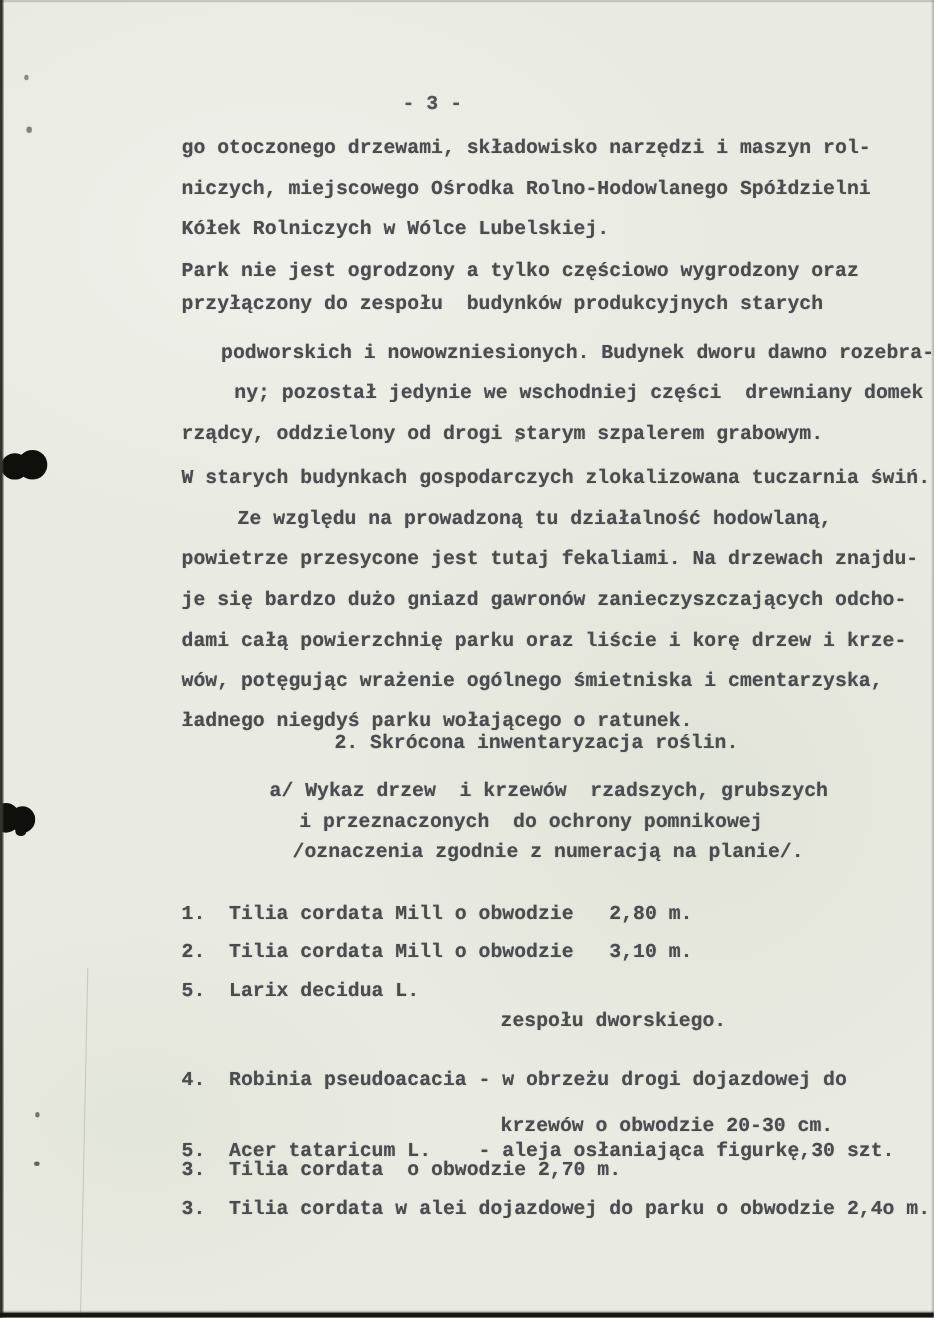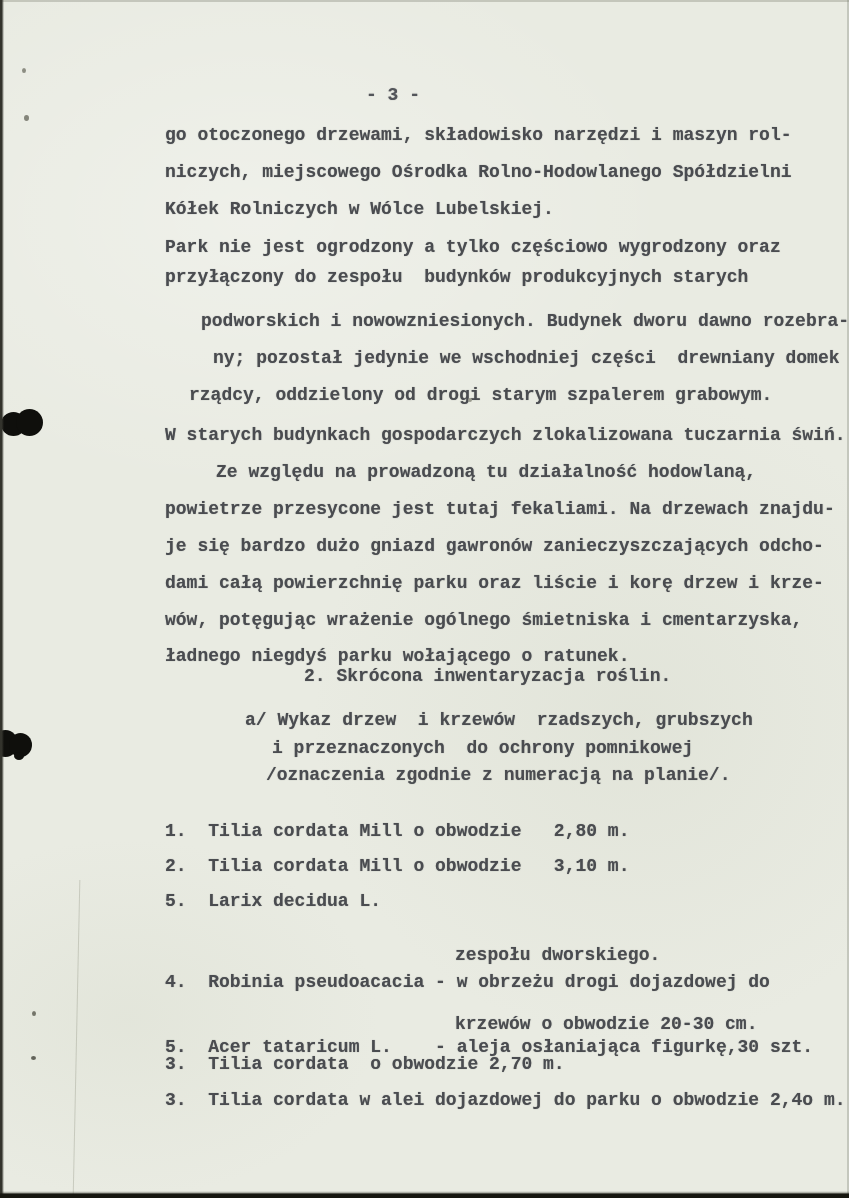--- a/index.html
+++ b/index.html
@@ -57,40 +57,40 @@
 
   <div class="line pagenum" style="top:84px;left:366px;">- 3 -</div>
 
   <div class="line" style="top:124px;left:165px;">go otoczonego drzewami, składowisko narzędzi i maszyn rol-</div>
   <div class="line" style="top:161px;left:165px;">niczych, miejscowego Ośrodka Rolno-Hodowlanego Spółdzielni</div>
   <div class="line" style="top:198px;left:165px;">Kółek Rolniczych w Wólce Lubelskiej.</div>
   <div class="line" style="top:236px;left:165px;">Park nie jest ogrodzony a tylko częściowo wygrodzony oraz</div>
   <div class="line" style="top:266px;left:165px;">przyłączony do zespołu  budynków produkcyjnych starych</div>
   <div class="line" style="top:310px;left:165px;margin-left:36px;">podworskich i nowowzniesionych. Budynek dworu dawno rozebra-</div>
   <div class="line" style="top:347px;left:165px;margin-left:48px;">ny; pozostał jedynie we wschodniej części  drewniany domek</div>
-  <div class="line" style="top:384px;left:165px;margin-left:24px;">rządcy, oddzielony od drogi starym szpalerem grabowym.</div>
+  <div class="line" style="top:384px;left:165px;">rządcy, oddzielony od drogi starym szpalerem grabowym.</div>
   <div class="line" style="top:424px;left:165px;">W starych budynkach gospodarczych zlokalizowana tuczarnia świń.</div>
   <div class="line" style="top:461px;left:216px;">Ze względu na prowadzoną tu działalność hodowlaną,</div>
   <div class="line" style="top:498px;left:165px;">powietrze przesycone jest tutaj fekaliami. Na drzewach znajdu-</div>
   <div class="line" style="top:535px;left:165px;">je się bardzo dużo gniazd gawronów zanieczyszczających odcho-</div>
   <div class="line" style="top:572px;left:165px;">dami całą powierzchnię parku oraz liście i korę drzew i krze-</div>
   <div class="line" style="top:609px;left:165px;">wów, potęgując wrażenie ogólnego śmietniska i cmentarzyska,</div>
   <div class="line" style="top:645px;left:165px;">ładnego niegdyś parku wołającego o ratunek.</div>
 
   <div class="line" style="top:665px;left:304px;">2. Skrócona inwentaryzacja roślin.</div>
 
   <div class="line" style="top:709px;left:245px;">a/ Wykaz drzew  i krzewów  rzadszych, grubszych</div>
   <div class="line" style="top:737px;left:272px;">i przeznaczonych  do ochrony pomnikowej</div>
   <div class="line" style="top:764px;left:266px;">/oznaczenia zgodnie z numeracją na planie/.</div>
 
   <div class="line" style="top:820px;left:165px;">1.  Tilia cordata Mill o obwodzie   2,80 m.</div>
   <div class="line" style="top:855px;left:165px;">2.  Tilia cordata Mill o obwodzie   3,10 m.</div>
   <div class="line" style="top:890px;left:165px;">5.  Larix decidua L.</div>
   <div class="line" style="top:926px;left:165px;margin-top:45px;">4.  Robinia pseudoacacia - w obrzeżu drogi dojazdowej do</div>
-  <div class="line" style="top:944px;left:455px;text-align:center;">zespołu dworskiego.</div>
+  <div class="line" style="top:918px;left:455px;text-align:center;">zespołu dworskiego.</div>
   <div class="line" style="top:1036px;left:165px;text-align:right;">5.  Acer tataricum L.    - aleja osłaniająca figurkę,30 szt.</div>
   <div class="line" style="top:1013px;left:455px;">krzewów o obwodzie 20-30 cm.</div>
   <div class="line" style="top:1053px;left:165px;">3.  Tilia cordata  o obwodzie 2,70 m.</div>
   <div class="line" style="top:1089px;left:165px;">3.  Tilia cordata w alei dojazdowej do parku o obwodzie 2,4o m.</div>
 
   <div class="blob" style="left:1px;top:412px;width:25px;height:24px;"></div>
   <div class="blob" style="left:16px;top:409px;width:27px;height:27px;"></div>
   <div class="blob" style="left:-7px;top:730px;width:25px;height:27px;"></div>
   <div class="blob" style="left:9px;top:733px;width:23px;height:24px;"></div>
   <div class="blob" style="left:14px;top:752px;width:10px;height:8px;"></div>

